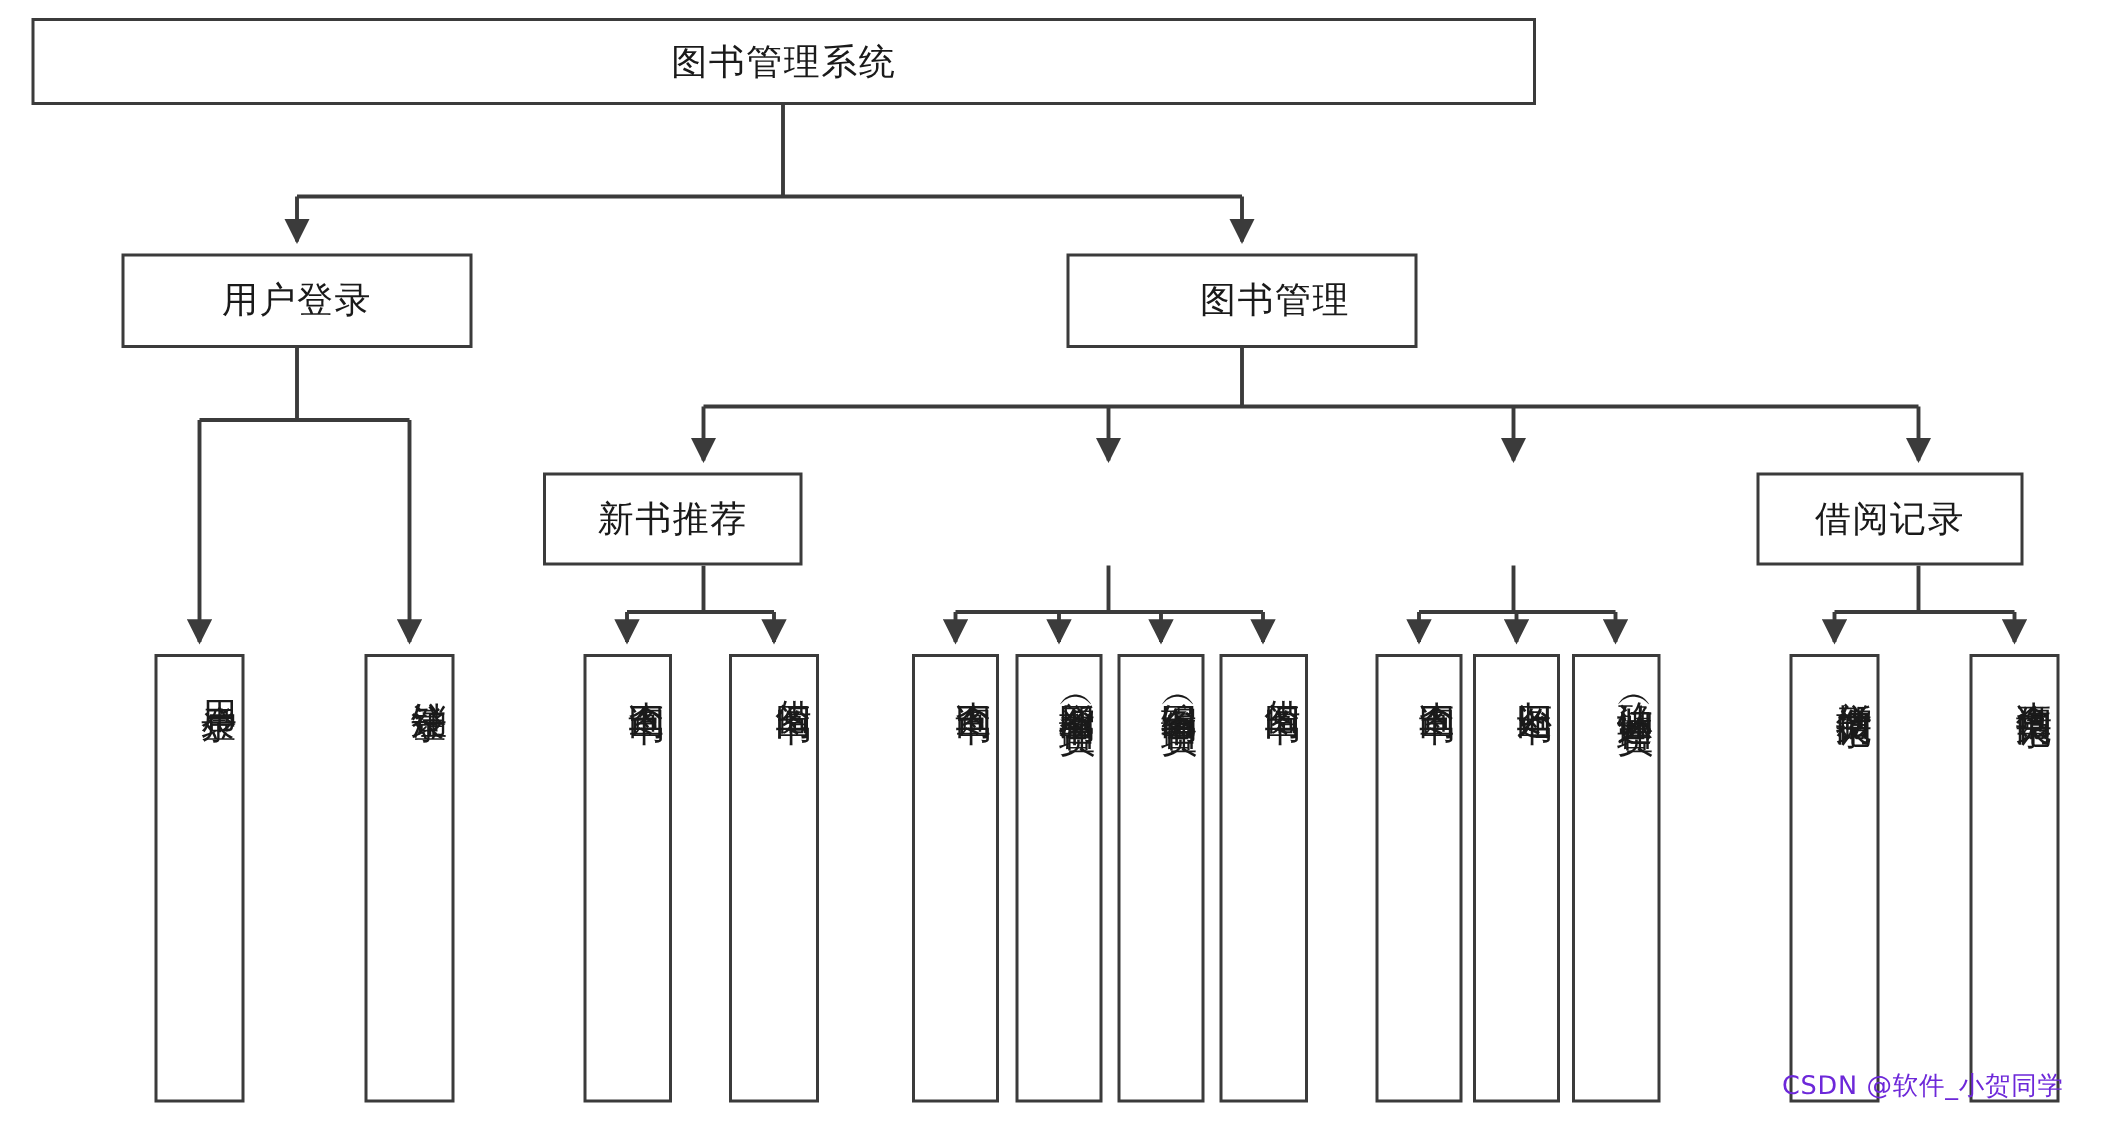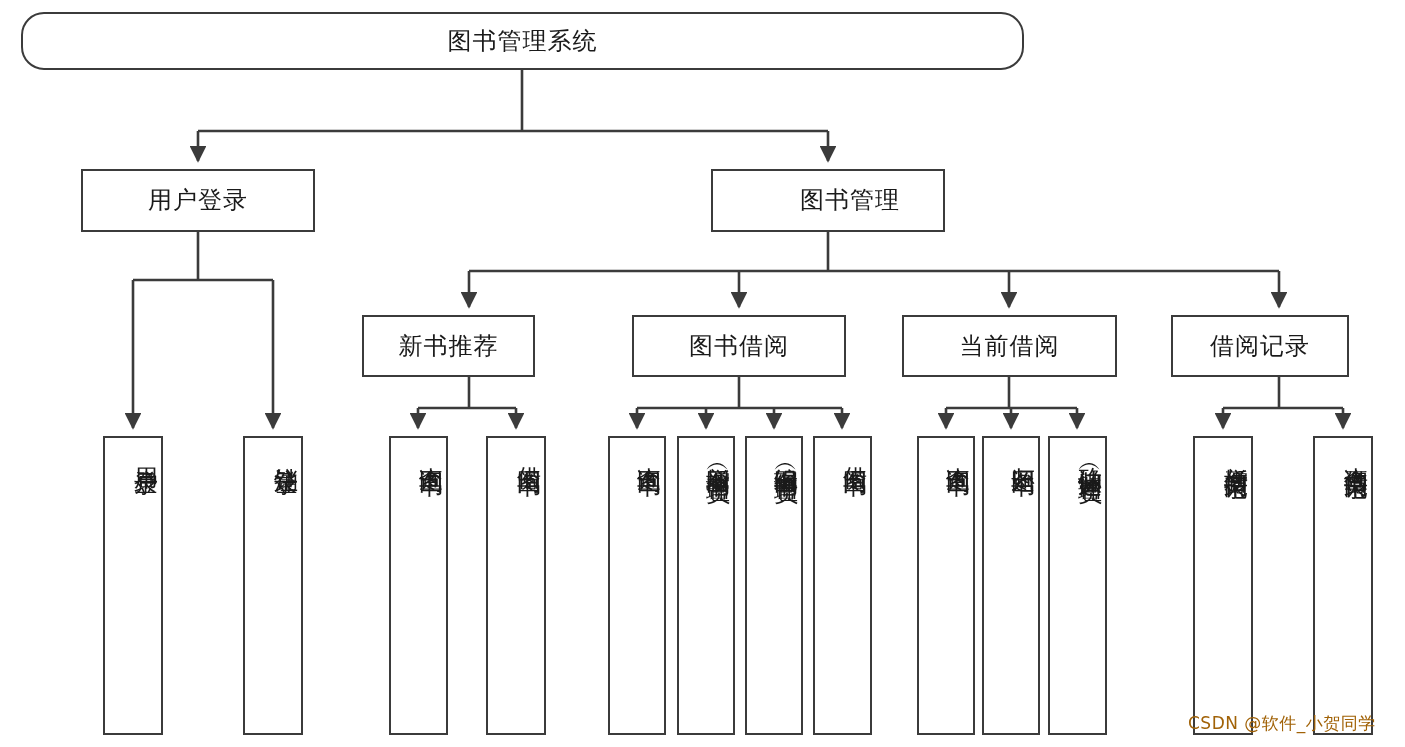--- a/index.html
+++ b/index.html
@@ -11,21 +11,21 @@
         justify-content:center;color:#1a1a1a;}
   .node.h{font-size:24px;letter-spacing:1px;line-height:1.2;}
   .node.v{writing-mode:vertical-rl;text-orientation:upright;
           font-size:24px;line-height:1.25;letter-spacing:2px;
           padding:10px 0;align-items:flex-start;justify-content:flex-start;}
   .node.v .vtxt{writing-mode:vertical-rl;text-orientation:upright;
           display:block;width:100%;text-align:left;}
   #links{position:absolute;left:0;top:0;width:1405px;height:747px;
          pointer-events:none;}
   #watermark{position:absolute;left:1188px;top:712px;font-size:17px;
-             color:#a16207;letter-spacing:0.5px;white-space:nowrap;}
+             color:#6d28d9;letter-spacing:0.5px;white-space:nowrap;}
 </style>
 </head>
 <body>
 
 <div id="stage">
 
   <svg id="links" viewBox="0 0 1405 747" width="1405" height="747">
     <defs>
       <marker id="arrow" viewBox="0 0 10 10" refX="9" refY="5" markerWidth="6.5" markerHeight="6.5" orient="auto-start-reverse">
         <path d="M 0 0 L 10 5 L 0 10 z" fill="#3b3b3b"></path>
@@ -68,39 +68,33 @@
       <path d="M 1011 408 L 1011 428" marker-end="url(#arrow)"></path>
       <path d="M 1077 408 L 1077 428" marker-end="url(#arrow)"></path>
 
       <path d="M 1279 377 L 1279 408"></path>
       <path d="M 1223 408 L 1343 408"></path>
       <path d="M 1223 408 L 1223 428" marker-end="url(#arrow)"></path>
       <path d="M 1343 408 L 1343 428" marker-end="url(#arrow)"></path>
     </g>
   </svg>
 
-  <div class="node h" style="left:21px;top:12px;width:1003px;height:58px;border-radius:23px;">
+  <div class="node h" style="left:21px;top:12px;width:1003px;height:58px;">
     <span>图书管理系统</span>
   </div>
 
   <div class="node h" style="left:81px;top:169px;width:234px;height:63px;">
     <span>用户登录</span>
   </div>
   <div class="node h" style="left:711px;top:169px;width:234px;height:63px;padding-left:44px;">
     <span>图书管理</span>
   </div>
 
   <div class="node h" style="left:362px;top:315px;width:173px;height:62px;">
     <span>新书推荐</span>
-  </div>
-  <div class="node h" style="left:632px;top:315px;width:214px;height:62px;">
-    <span>图书借阅</span>
-  </div>
-  <div class="node h" style="left:902px;top:315px;width:215px;height:62px;">
-    <span>当前借阅</span>
   </div>
   <div class="node h" style="left:1171px;top:315px;width:178px;height:62px;">
     <span>借阅记录</span>
   </div>
 
   <div class="node v" style="left:103px;top:436px;width:60px;height:299px;">
     <span class="vtxt">用户登录</span>
   </div>
   <div class="node v" style="left:243px;top:436px;width:60px;height:299px;">
     <span class="vtxt">注销登录</span>

